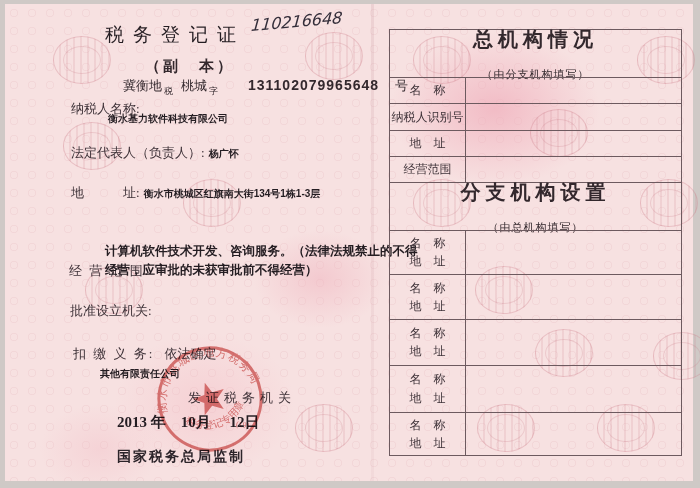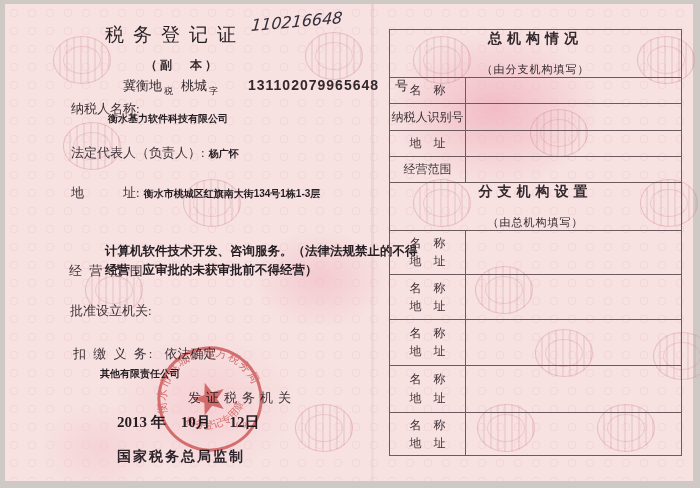--- a/index.html
+++ b/index.html
@@ -25,40 +25,40 @@
   
   .wm{position:absolute;width:56px;height:46px;border:1.4px solid rgba(205,128,140,.33);border-radius:50%;
       background:repeating-linear-gradient(90deg, rgba(205,128,140,0) 0 5px, rgba(205,128,140,.16) 5px 7px);}
   .wm::after{content:"";position:absolute;left:9px;right:9px;top:9px;bottom:9px;border:1px solid rgba(205,128,140,.25);border-radius:50%;}
   .crease{position:absolute;left:366px;top:0;bottom:0;width:3px;background:linear-gradient(180deg,rgba(200,150,158,.22),rgba(200,150,158,.10));}
 
   .t{position:absolute;color:var(--ink);white-space:nowrap;}
   .lab{font-size:13px;color:var(--label);margin-left:38px;}
   .val{font-family:"Liberation Sans","DejaVu Sans",sans-serif;font-weight:700;font-size:10px;color:#241d22;}
   .title{font-size:19px;font-weight:400;letter-spacing:9px;color:#241d22;}
-  .subtitle{font-size:12px;font-weight:700;letter-spacing:3px;}
+  .subtitle{font-size:15px;font-weight:700;letter-spacing:3px;}
   .hand{font-family:"DejaVu Sans",sans-serif;font-style:italic;font-size:16px;color:#342e3a;transform:rotate(-5deg) skewX(-10deg);}
   .serial{display:flex;align-items:baseline;font-size:13px;}
   .serial .sub{font-size:9px;transform:translateY(4px);margin:0 8px 0 2px;}
   .serial .num{font-family:"Liberation Sans","DejaVu Sans",sans-serif;font-weight:700;font-size:14px;letter-spacing:1px;margin-left:22px;}
   .serial .unit{margin-left:16px;}
   .scope-val{font-size:12.5px;}
   .footer-t{font-size:14px;letter-spacing:2px;font-weight:600;color:#2c242a;}
 
   
   .regtable{
     position:absolute;left:384px;top:25px;width:293px;height:427px;
     border:1px solid var(--line);box-sizing:border-box;
     display:grid;grid-template-columns:76px 1fr;
     grid-template-rows:47px 26px 27px 26px 26px 48px 44px 45px 46px 47px 44px;
     color:var(--ink);
   }
   .regtable .hed{grid-column:1/3;display:flex;flex-direction:column;align-items:center;justify-content:center;border-top:1px solid var(--line);}
   .regtable .hed.first{border-top:none;}
-  .regtable .hed .h1{font-size:14px;font-weight:700;letter-spacing:5px;}
+  .regtable .hed .h1{font-size:20px;font-weight:700;letter-spacing:5px;}
   .regtable .hed .h2{font-size:11px;letter-spacing:1px;margin-top:14px;}
   .regtable .lc{border-top:1px solid var(--line);border-right:1px solid var(--line);
     display:flex;align-items:center;justify-content:center;font-size:12px;color:var(--label);}
   .regtable .vc{border-top:1px solid var(--line);}
   .regtable .lc.two{flex-direction:column;justify-content:space-around;padding:4px 0;}
 
   .seal{position:absolute;left:147px;top:335px;mix-blend-mode:multiply;opacity:.82;}
 </style>
 </head>
 <body>

